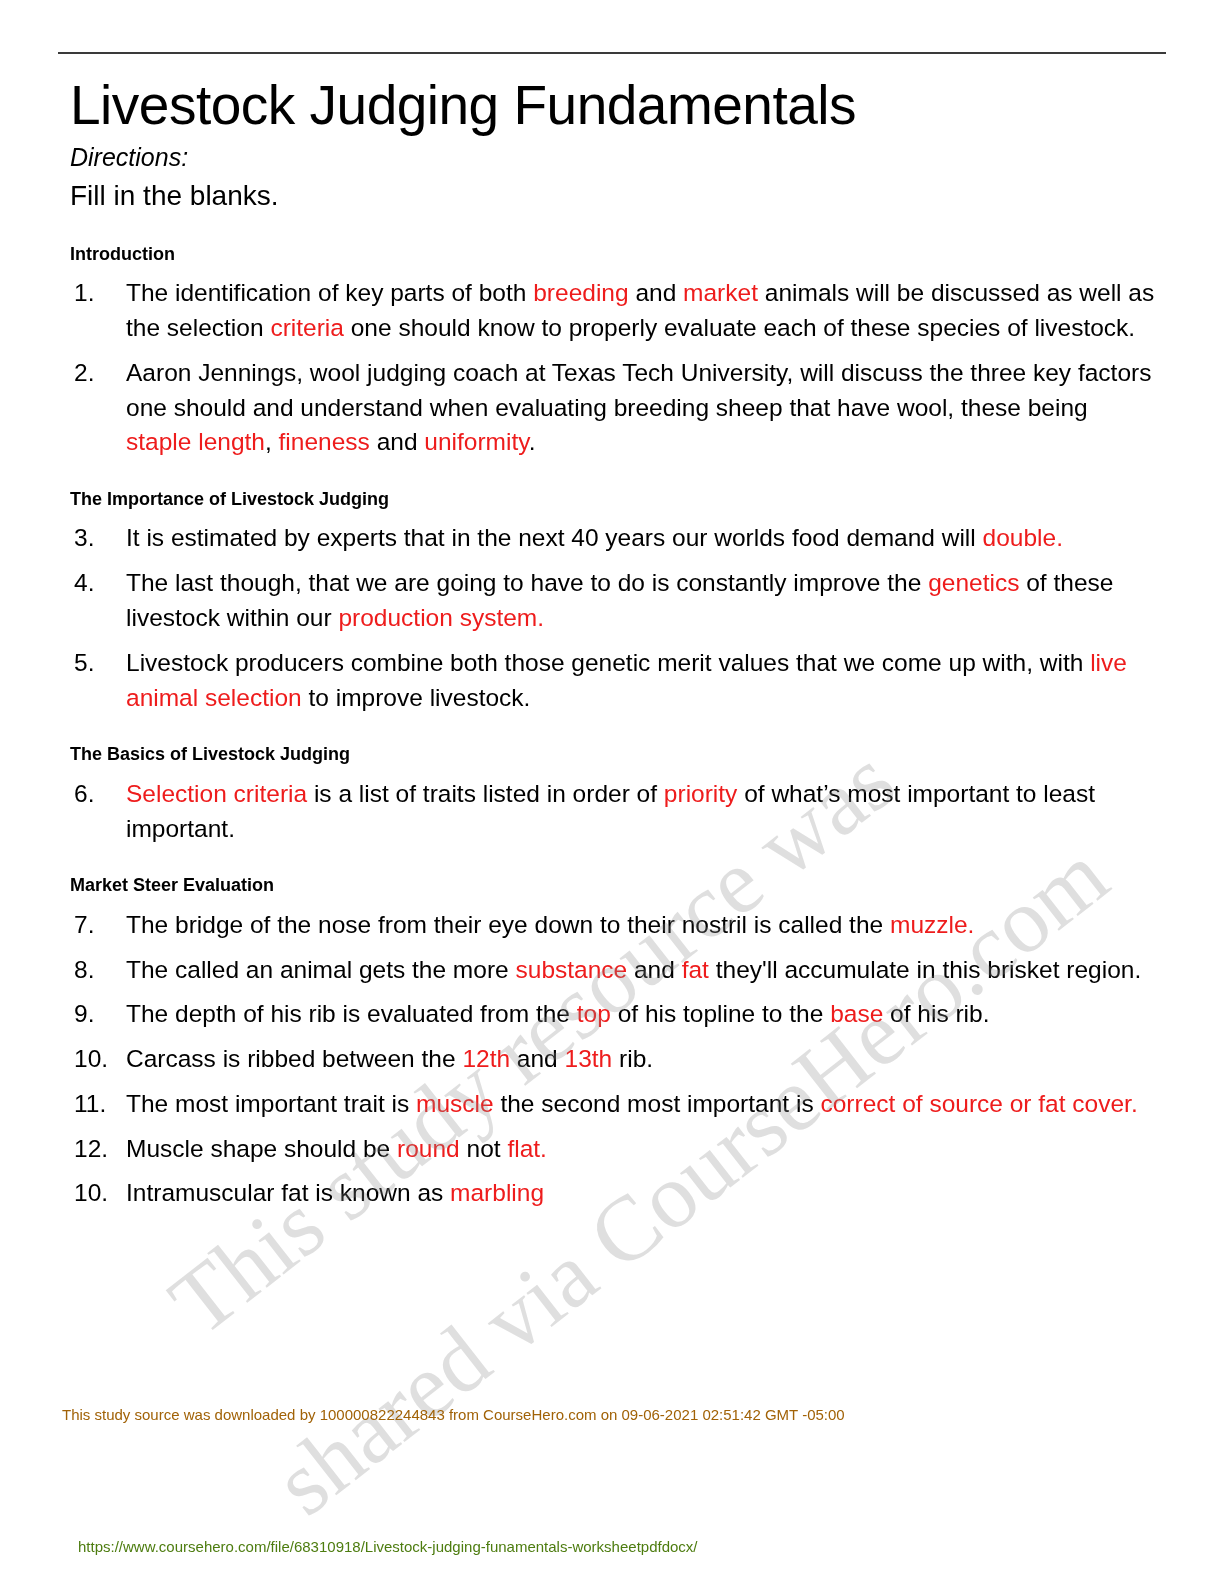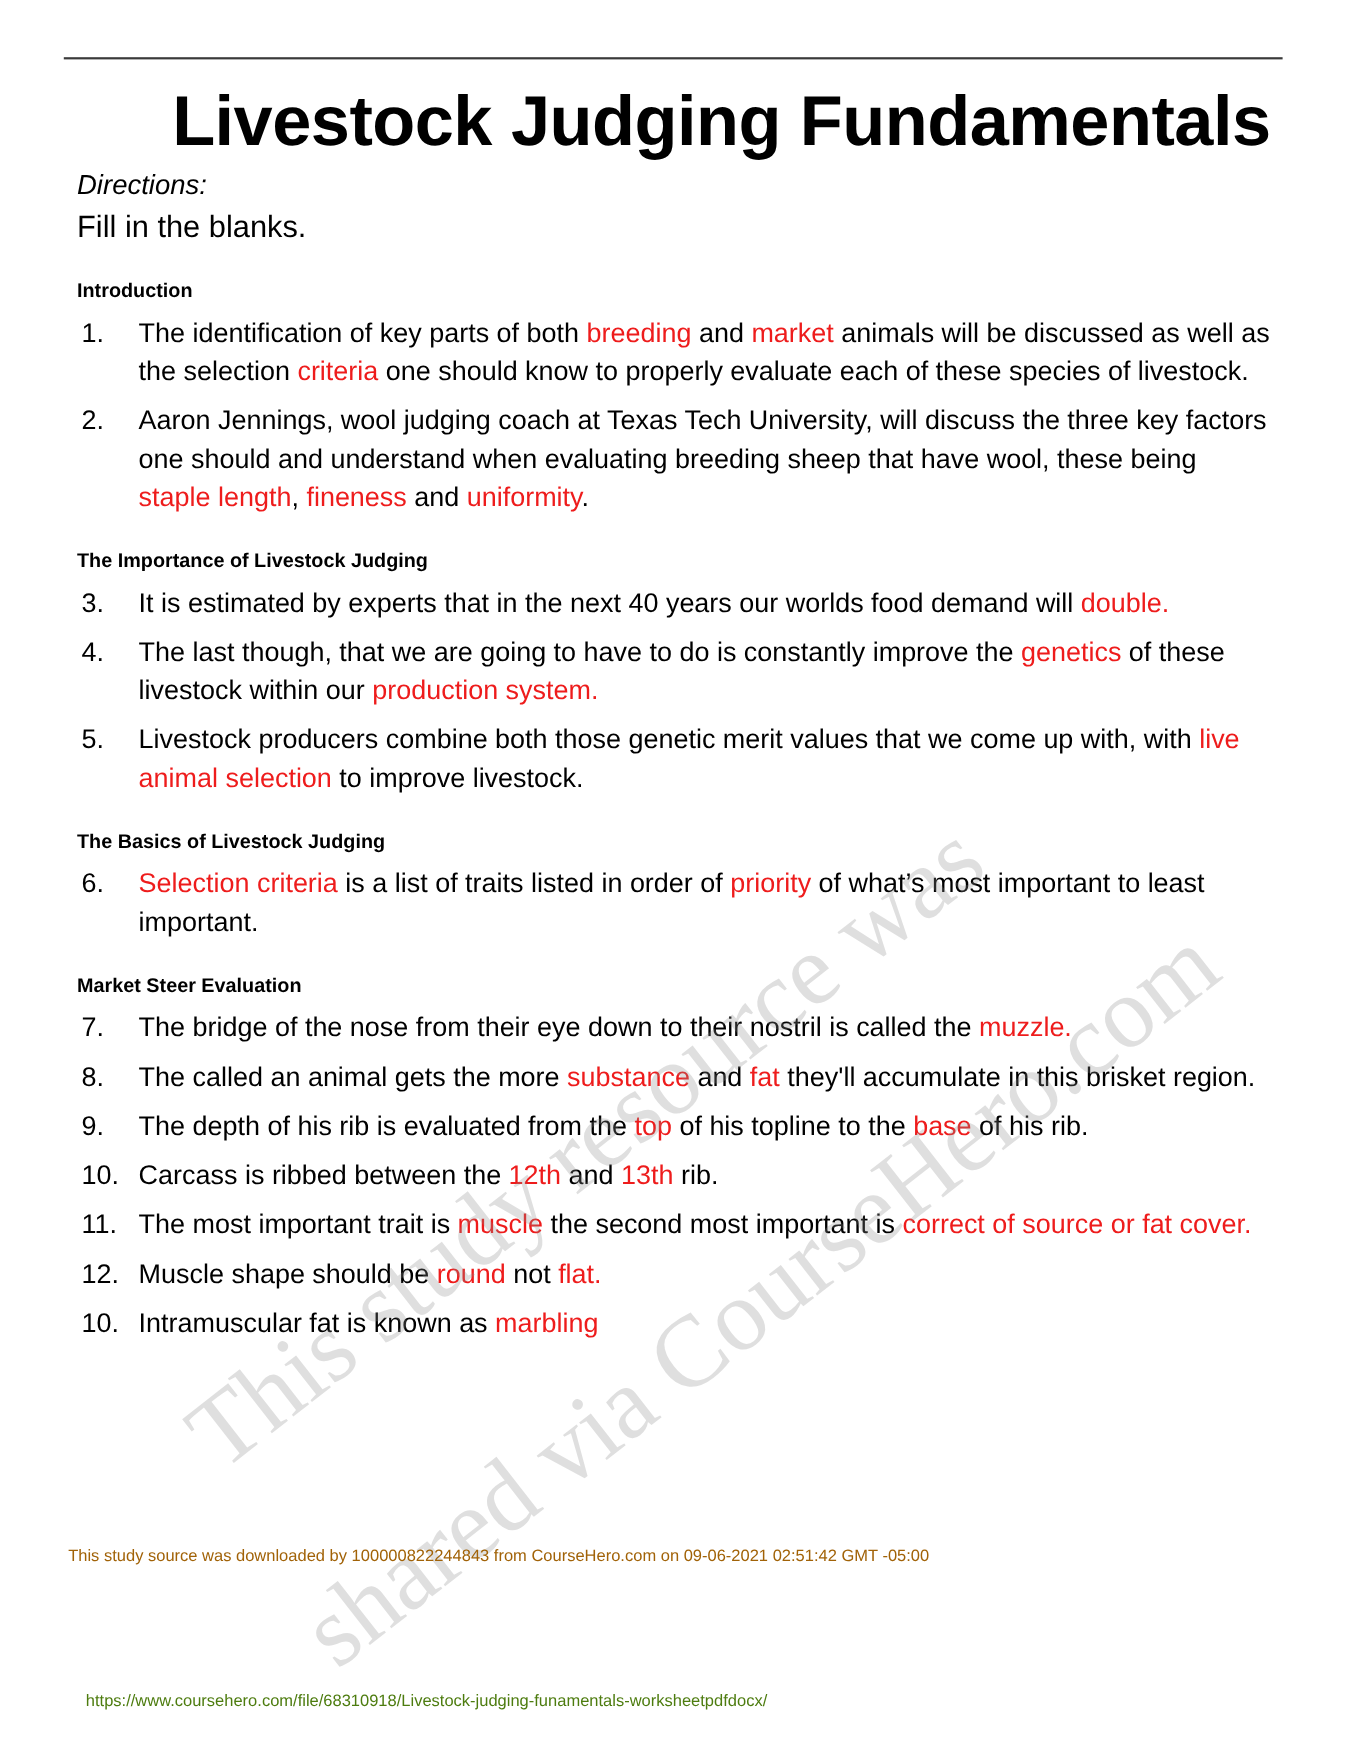--- a/index.html
+++ b/index.html
@@ -29,25 +29,25 @@
     height: 2px;
     background: #3a3a3a;
   }
   .content {
     position: absolute;
     left: 70px;
     top: 74px;
     width: 1085px;
   }
   h1.doc-title {
-    font-size: 64px;
-    font-weight: bold;
+    font-size: 55px;
+    font-weight: normal;
     letter-spacing: -0.5px;
     margin: 0 0 4px 0;
-    text-align: right;
+    text-align: left;
     line-height: 1.15;
   }
   .directions-label {
     font-style: italic;
     font-size: 25px;
     margin: 4px 0 0 0;
     line-height: 1.35;
   }
   .directions-text {
     font-size: 28px;

